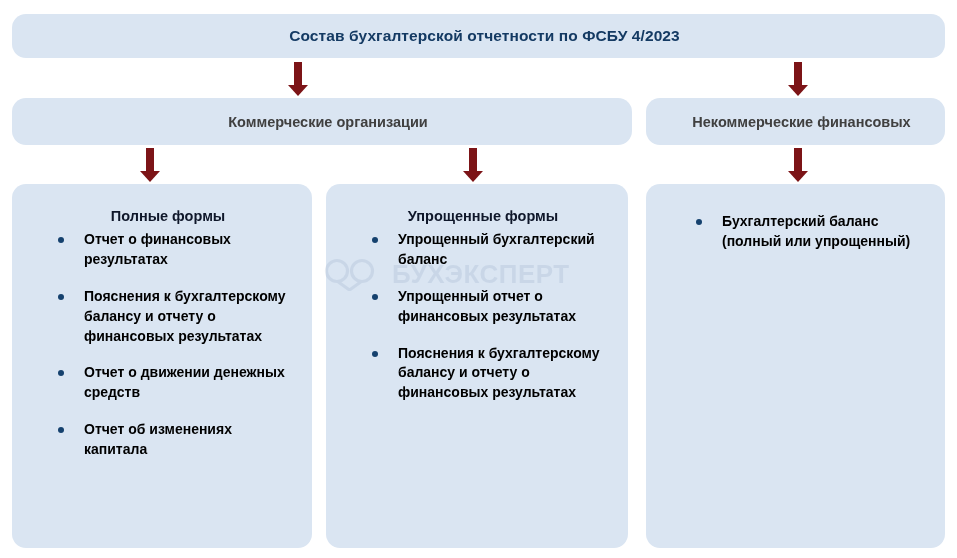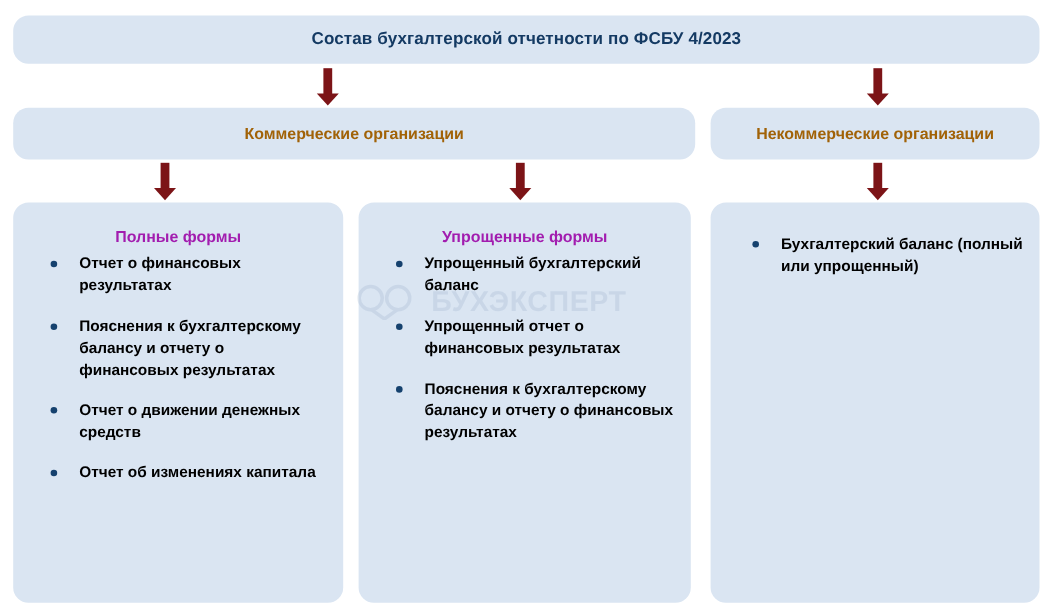--- a/index.html
+++ b/index.html
@@ -19,20 +19,21 @@
     width: 957px;
     height: 558px;
   }
 
   
   .box {
     position: absolute;
     background: #dae5f2;
     border-radius: 14px;
     box-sizing: border-box;
+    padding-left: 12px;
   }
   .box-title {
     left: 12px;
     top: 14px;
     width: 933px;
     height: 44px;
     display: flex;
     align-items: center;
     justify-content: center;
   }
@@ -57,21 +58,21 @@
     top: 98px;
     width: 299px;
     height: 47px;
     display: flex;
     align-items: center;
     justify-content: center;
   }
   .row2-text {
     font-size: 14.5px;
     font-weight: bold;
-    color: #a16207;
+    color: #404040;
   }
 
   .box-col1 {
     left: 12px;
     top: 184px;
     width: 300px;
     height: 364px;
   }
   .box-col2 {
     left: 326px;
@@ -83,21 +84,21 @@
     left: 646px;
     top: 184px;
     width: 299px;
     height: 364px;
   }
 
   .col-heading {
     text-align: center;
     font-size: 14.5px;
     font-weight: bold;
-    color: #a21caf;
+    color: #0f172a;
     margin-top: 24px;
     margin-bottom: 6px;
   }
 
   ul.items {
     list-style: none;
     margin: 0;
     padding: 0 16px 0 30px;
   }
   .box-col3 ul.items {
@@ -188,21 +189,21 @@
   </div>
   <div class="arrow" style="left:786px; top:62px; height:34px;">
     <div class="shaft" style="height:24px;"></div>
     <div class="head" style="top:23px;"></div>
   </div>
 
   <div class="box box-commercial">
     <span class="row2-text">Коммерческие организации</span>
   </div>
   <div class="box box-noncommercial">
-    <span class="row2-text">Некоммерческие организации</span>
+    <span class="row2-text">Некоммерческие финансовых</span>
   </div>
 
   <div class="arrow" style="left:138px; top:148px; height:34px;">
     <div class="shaft" style="height:24px;"></div>
     <div class="head" style="top:23px;"></div>
   </div>
   <div class="arrow" style="left:461px; top:148px; height:34px;">
     <div class="shaft" style="height:24px;"></div>
     <div class="head" style="top:23px;"></div>
   </div>

